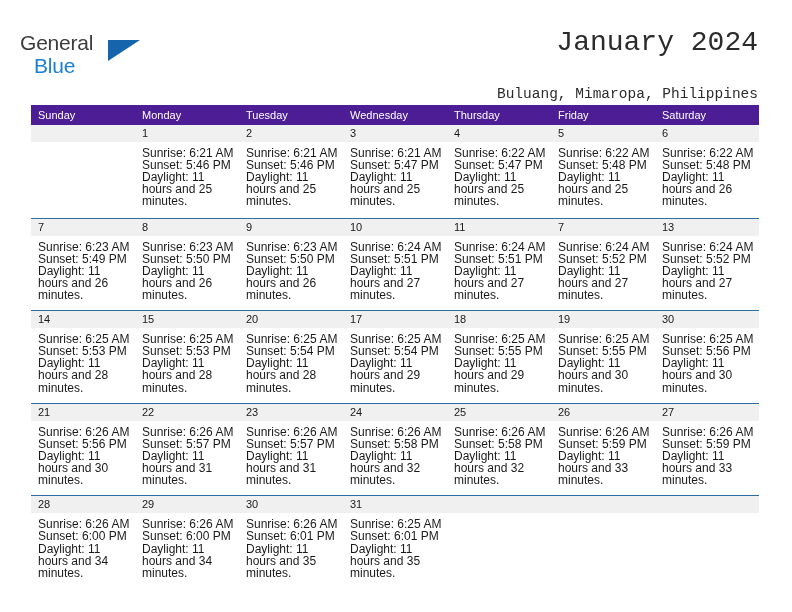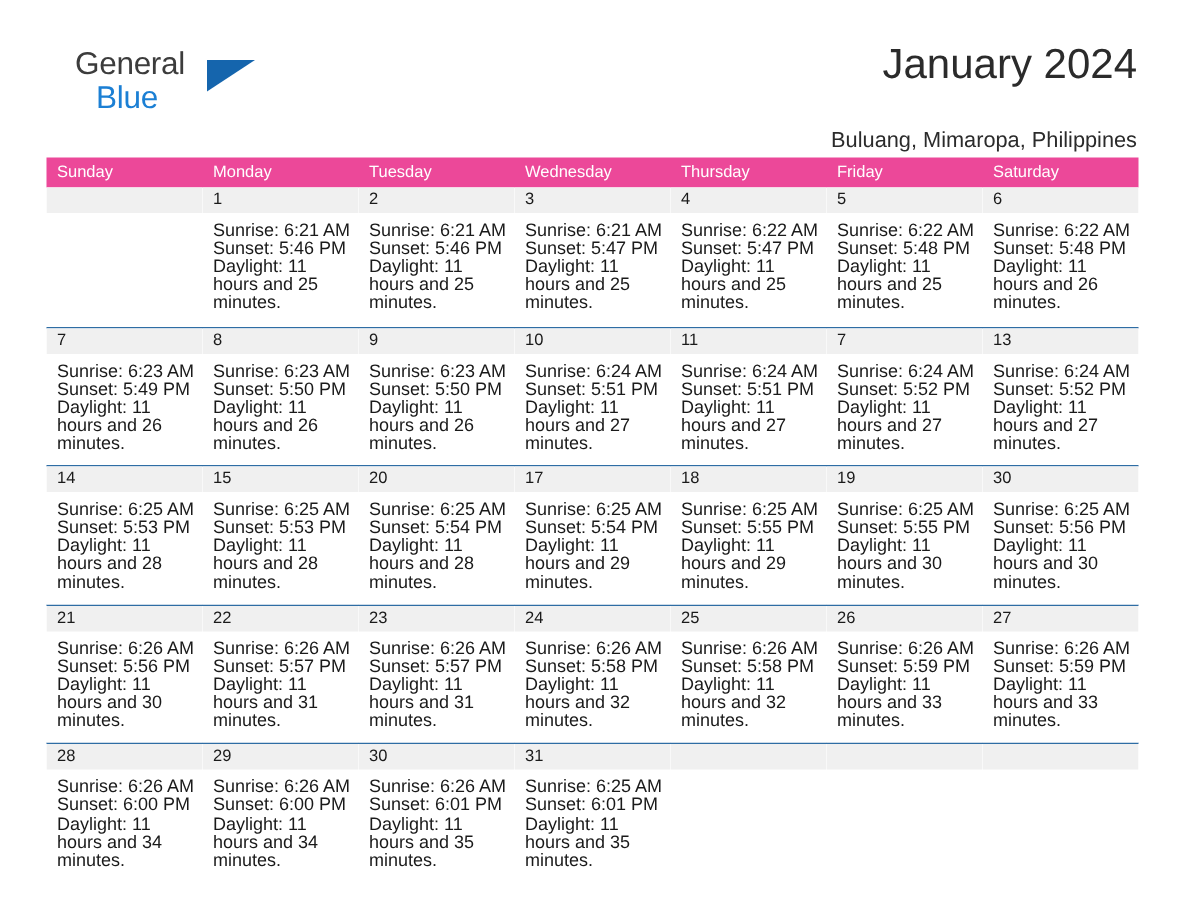--- a/index.html
+++ b/index.html
@@ -17,21 +17,21 @@
   .page {
     position: relative;
     width: 792px;
     height: 612px;
     box-sizing: border-box;
   }
 
   
   .header {
     position: absolute;
-    left: 50px;
+    left: 20px;
     top: 26px;
     right: 34px;
     height: 72px;
   }
   .brand {
     position: absolute;
     left: 0;
     top: 6px;
     width: 120px;
     height: 52px;
@@ -60,20 +60,21 @@
     height: 0;
     border-left: 32px solid #1565ad;
     border-bottom: 21px solid transparent;
   }
 
   .title-wrap {
     position: absolute;
     right: 0;
     top: 0;
     text-align: right;
+    font-family: Liberation Mono, monospace;
   }
   .cal-title {
     font-size: 28px;
     color: #2b2b2b;
     line-height: 34px;
     white-space: nowrap;
   }
   .cal-sub {
     font-size: 14.5px;
     color: #2b2b2b;
@@ -84,21 +85,21 @@
 
   
   .calendar {
     position: absolute;
     left: 31px;
     top: 105px;
     width: 728px;
   }
   .weekday-row {
     display: flex;
-    background: #ec4899;
+    background: #4c1d95;
     height: 20px;
   }
   .weekday {
     flex: 1 1 0;
     color: #ffffff;
     font-size: 11px;
     line-height: 20px;
     padding-left: 7px;
     box-sizing: border-box;
     white-space: nowrap;

